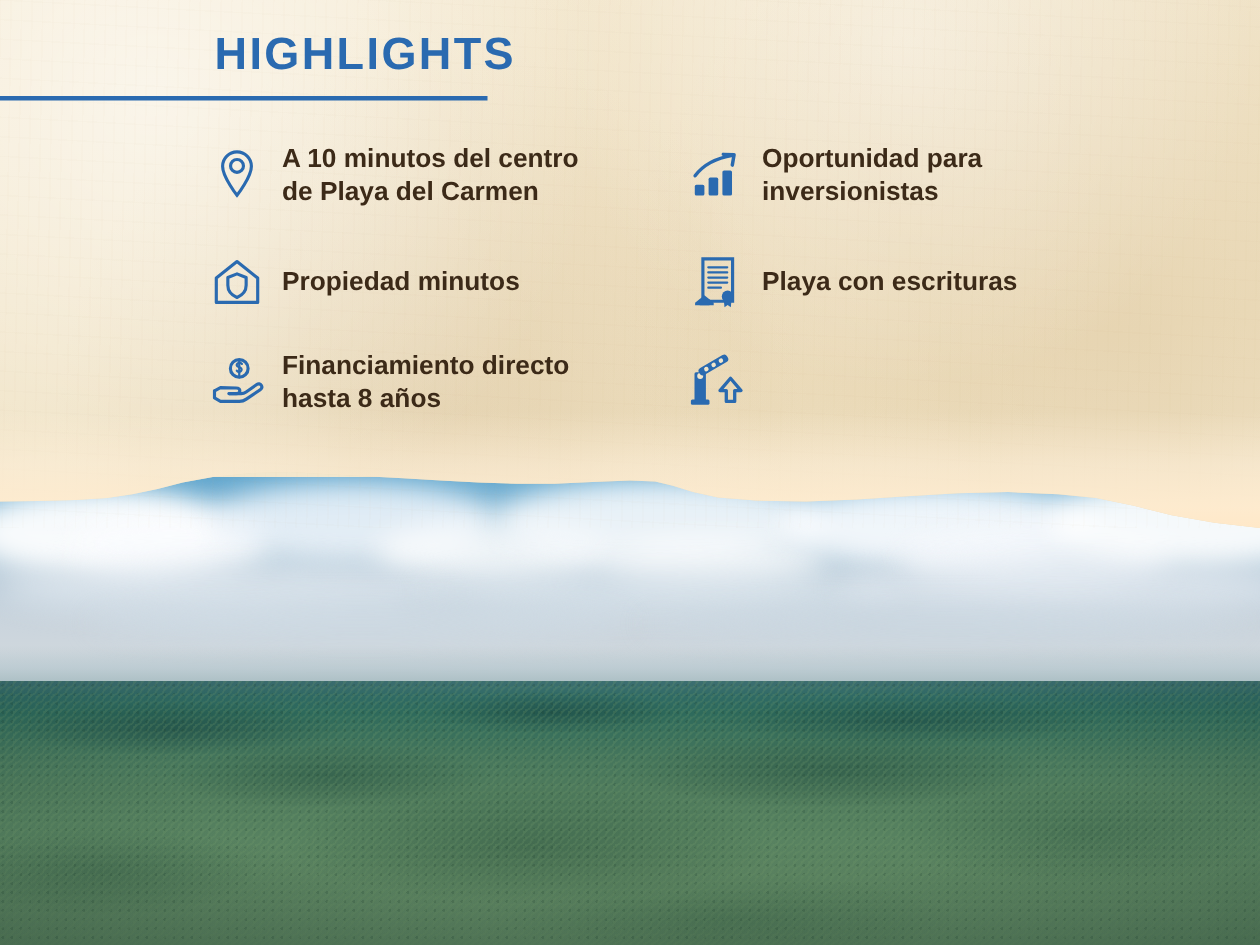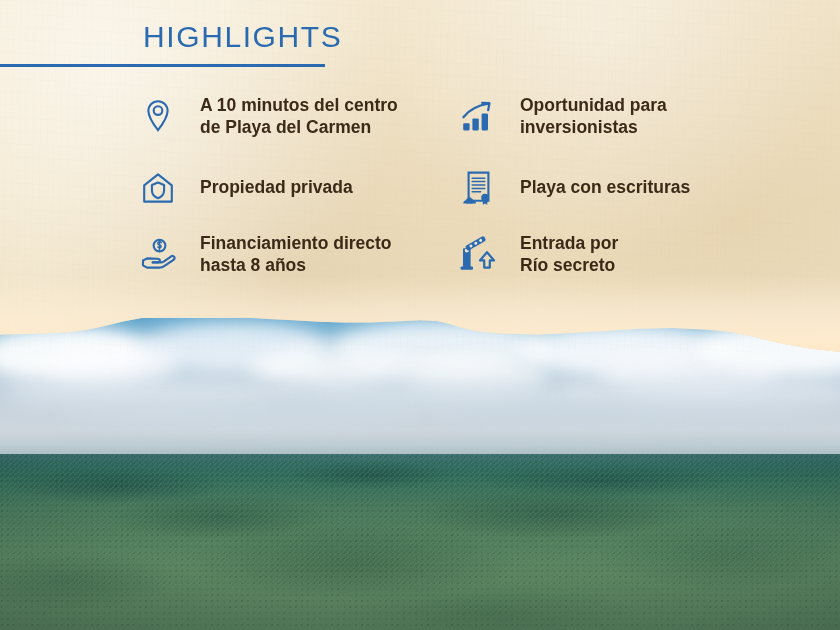--- a/index.html
+++ b/index.html
@@ -102,21 +102,21 @@
     width: 840px;
     z-index: 6;
   }
   #page-title {
     position: absolute;
     left: 143px;
     top: 0px;
     margin: 0;
     font-family: "Liberation Sans", sans-serif;
     font-size: 30px;
-    font-weight: 400;
+    font-weight: 700;
     letter-spacing: 1.6px;
     color: #2a6ab0;
     line-height: 1;
     white-space: nowrap;
   }
   #title-rule {
     position: absolute;
     left: 0;
     top: 42px;
     width: 325px;
@@ -157,21 +157,21 @@
     height: 44px;
     display: flex;
     align-items: center;
     justify-content: center;
     margin-top: 2px;
   }
   .hl-icon svg { display: block; }
 
   .hl-text {
     flex: 1 1 auto;
-    margin-left: 20px;
+    margin-left: 8px;
     font-family: "Liberation Sans", sans-serif;
     font-size: 17.5px;
     font-weight: bold;
     color: #3c2a18;
     line-height: 1.27;
     white-space: pre-line;
     padding-top: 2px;
   }
   #hl-col-right .hl-text { }
 
@@ -330,21 +330,21 @@
 de Playa del Carmen</span>
       </div>
 
       <div class="hl-item single" data-row="1">
         <span class="hl-icon">
           <svg width="36" height="34" viewBox="0 0 36 34" fill="none">
             <path d="M4.2 14.4L18 3.4l13.8 11v16.2H4.2V14.4z" stroke="#2a6ab0" stroke-width="2.1" stroke-linejoin="round" fill="none"></path>
             <path d="M18 11.6l6.1 2.4v5.2c0 3.7-2.5 6.6-6.1 8.1-3.6-1.5-6.1-4.4-6.1-8.1V14l6.1-2.4z" stroke="#2a6ab0" stroke-width="2.1" stroke-linejoin="round" fill="none"></path>
           </svg>
         </span>
-        <span class="hl-text">Propiedad privada</span>
+        <span class="hl-text">Propiedad minutos</span>
       </div>
 
       <div class="hl-item" data-row="2">
         <span class="hl-icon">
           <svg width="38" height="36" viewBox="0 0 38 36" fill="none">
             <circle cx="20.5" cy="9.6" r="5.9" stroke="#2a6ab0" stroke-width="2.1" fill="none"></circle>
             <path d="M22.3 6.6c-.6-.7-1.6-1-2.5-.6-1 .4-1.3 1.5-.6 2.2.5.5 1.4.6 2.1 1 .8.4 1.1 1.5.3 2.2-.8.7-2 .5-2.7-.3" stroke="#2a6ab0" stroke-width="1.5" stroke-linecap="round" fill="none"></path>
             <path d="M20.5 4.5v11" stroke="#2a6ab0" stroke-width="1.5" stroke-linecap="round"></path>
             <path d="M4 24.6l4-2.2 10.4.3c1.6.05 2.5.8 2.5 1.9 0 1.1-.9 1.8-2.4 1.8h-4.8" stroke="#2a6ab0" stroke-width="2.1" stroke-linejoin="round" stroke-linecap="round" fill="none"></path>
             <path d="M13.7 26.4h8.1c1.2 0 2.3-.4 3.3-1.1l7.1-5c1-.7 2.4-.5 3 .5.6 1 .3 2.3-.7 3l-9.3 6.3c-1.4 1-3 1.5-4.7 1.5H8l-4-2.3v-4.7" stroke="#2a6ab0" stroke-width="2.1" stroke-linejoin="round" stroke-linecap="round" fill="none"></path>
@@ -394,21 +394,19 @@
             <circle cx="7.8" cy="14.6" r="2.0" fill="#f2e6cb"></circle>
             <g transform="rotate(-30 9 13)">
               <rect x="7.6" y="9.2" width="21.6" height="5.4" rx="2.2" fill="#2a6ab0"></rect>
               <circle cx="13.0" cy="11.9" r="1.5" fill="#f2e6cb"></circle>
               <circle cx="18.6" cy="11.9" r="1.5" fill="#f2e6cb"></circle>
               <circle cx="24.2" cy="11.9" r="1.5" fill="#f2e6cb"></circle>
             </g>
             <path d="M25.2 31.6v-7.2h-4.2l7.0-8.2 7.0 8.2h-4.2v7.2z" stroke="#2a6ab0" stroke-width="2.2" stroke-linejoin="round" fill="none"></path>
           </svg>
         </span>
-        <span class="hl-text">Entrada por
-Río secreto</span>
       </div>
 
     </div>
 
   </div>
 
 </div>
 
 </body></html>

